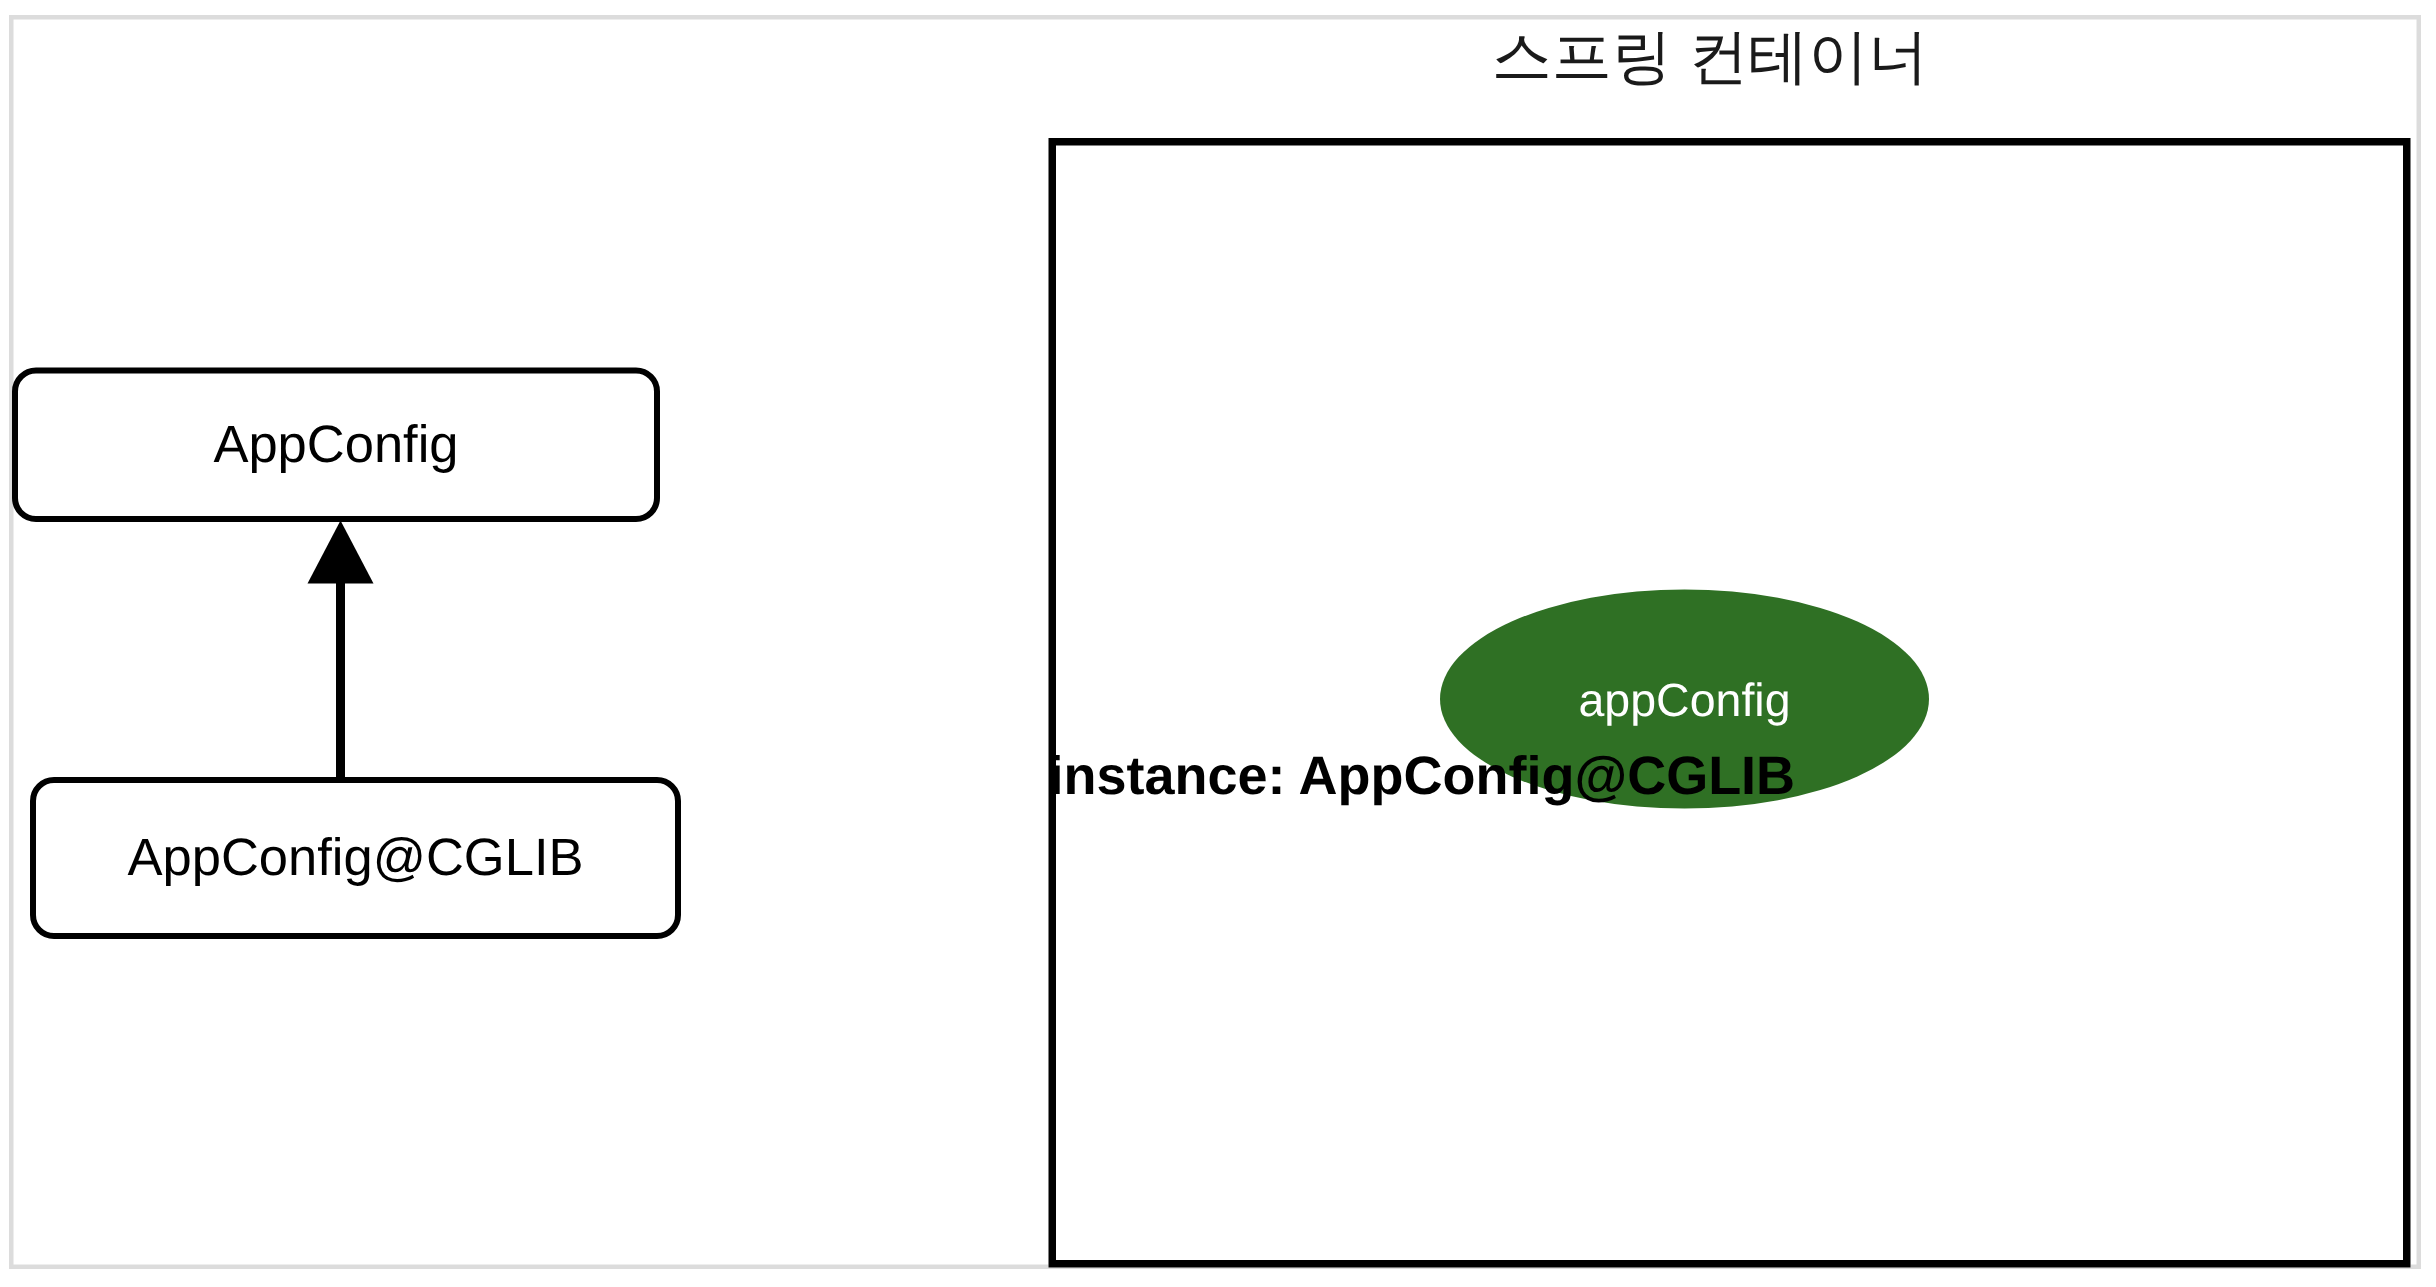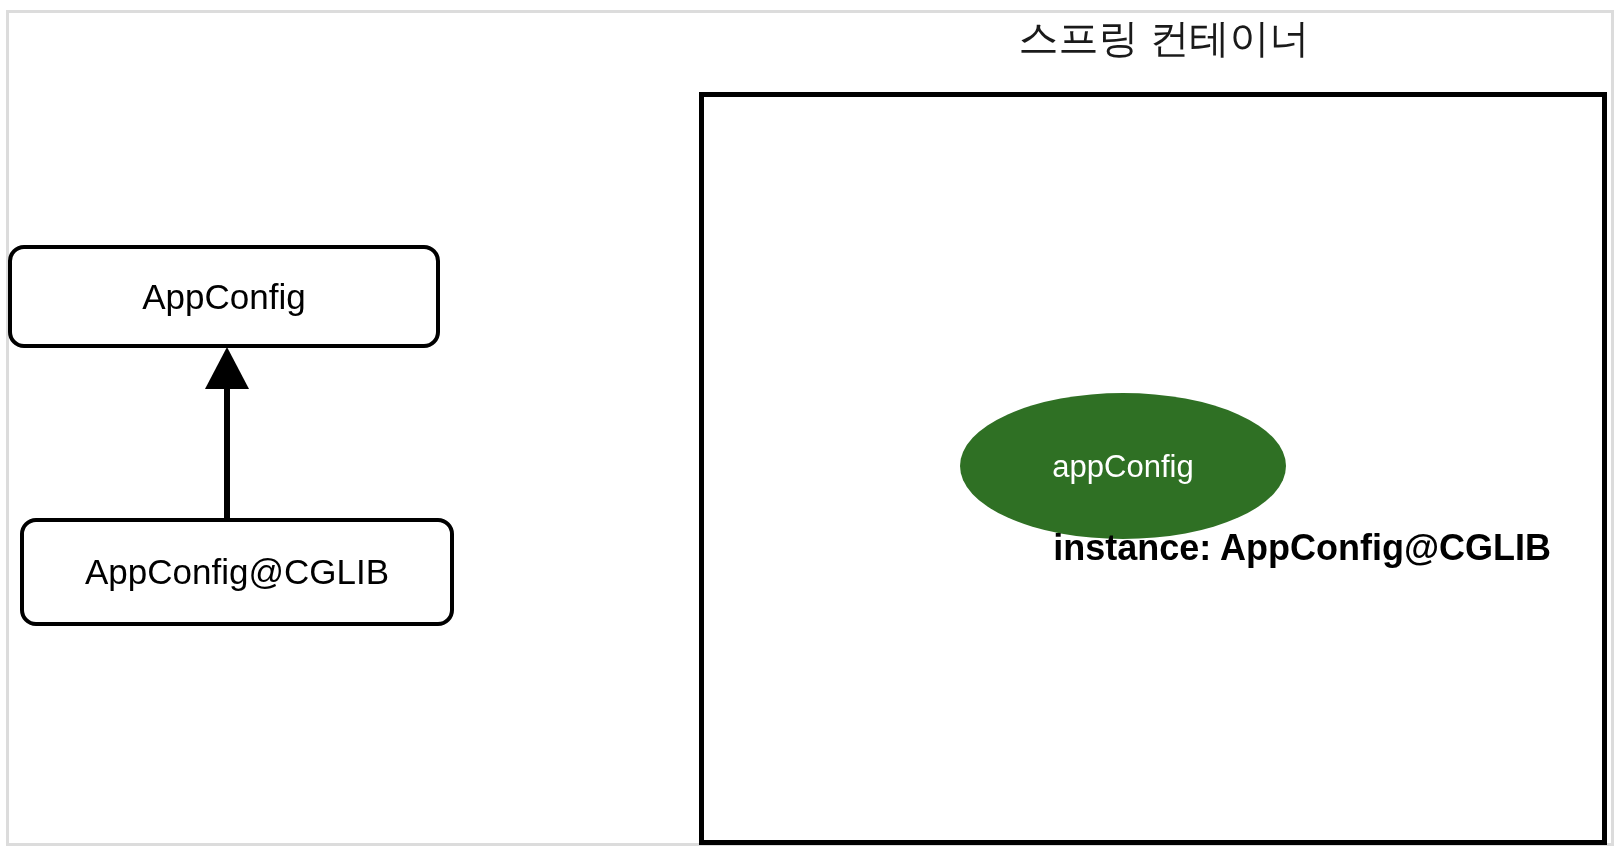--- a/index.html
+++ b/index.html
@@ -63,21 +63,21 @@
   .arrow-svg {
     position: absolute;
     left: 185px;
     top: 345px;
     width: 84px;
     height: 178px;
   }
   
   .container-title {
     position: absolute;
-    left: 723px;
+    left: 699px;
     top: 14px;
     width: 882px;
     text-align: center;
     font-size: 40px;
     color: #1a1a1a;
     letter-spacing: 0px;
     line-height: 1.2;
     font-weight: 400;
   }
   
@@ -107,23 +107,23 @@
   .bean-ellipse-label {
     color: #ffffff;
     font-size: 31px;
     font-weight: 400;
     white-space: nowrap;
     line-height: 1;
   }
   .bean-instance-label {
     position: absolute;
     left: 699px;
-    top: 527px;
+    top: 496px;
     width: 852px;
-    text-align: right;
+    text-align: left;
     font-size: 36px;
     font-weight: bold;
     color: #000000;
     white-space: nowrap;
   }
 </style>
 </head>
 <body>
 
 <div id="canvas">

